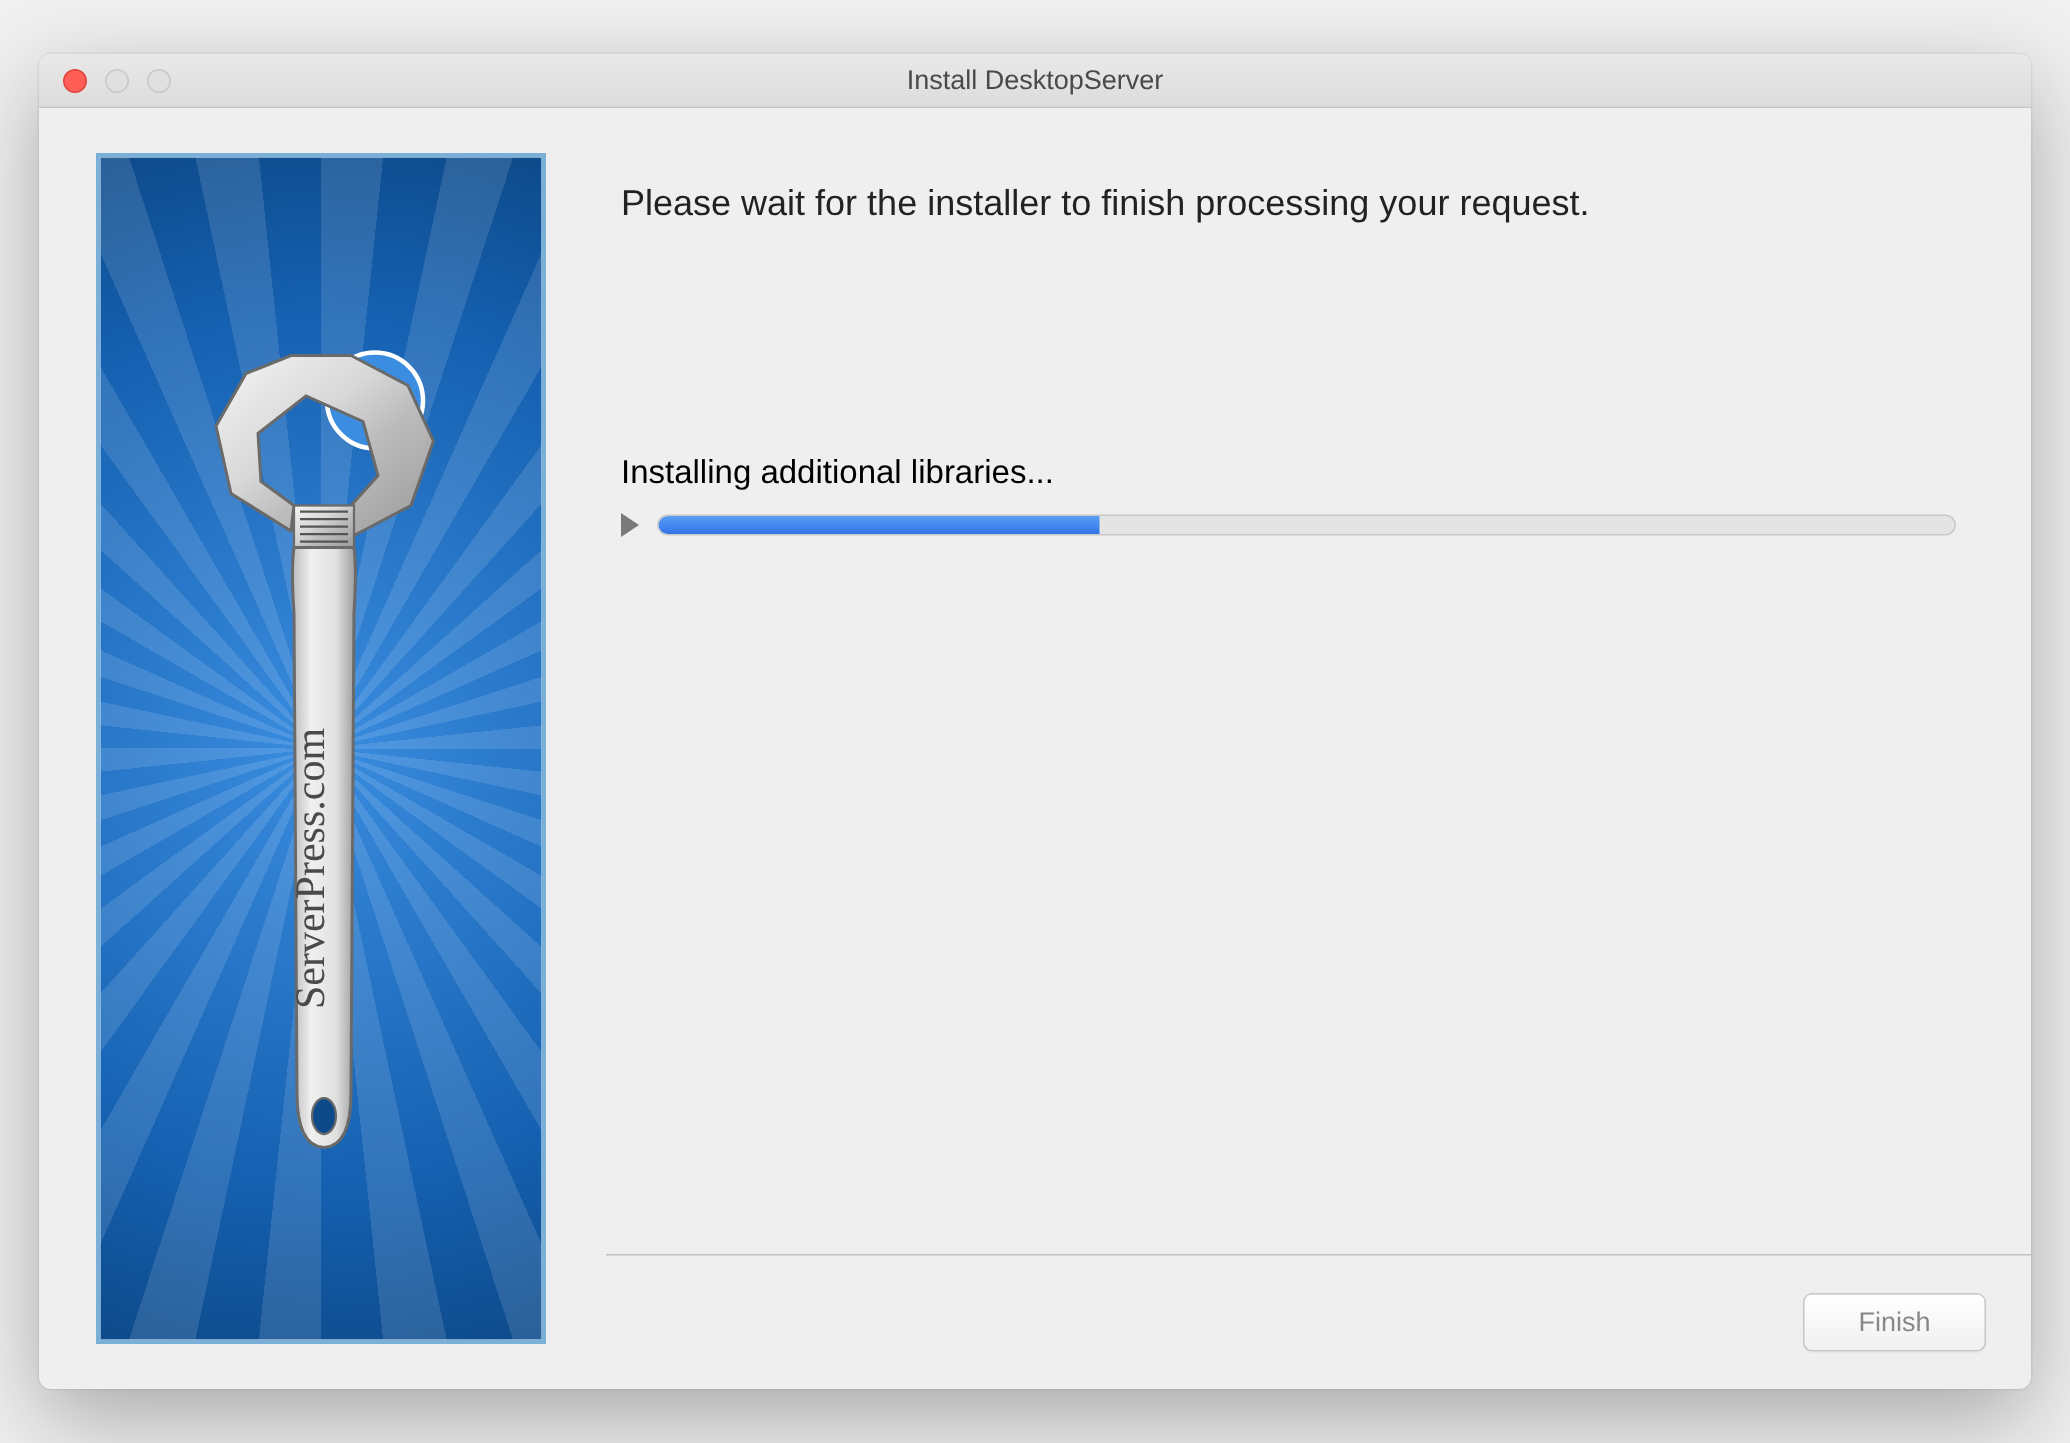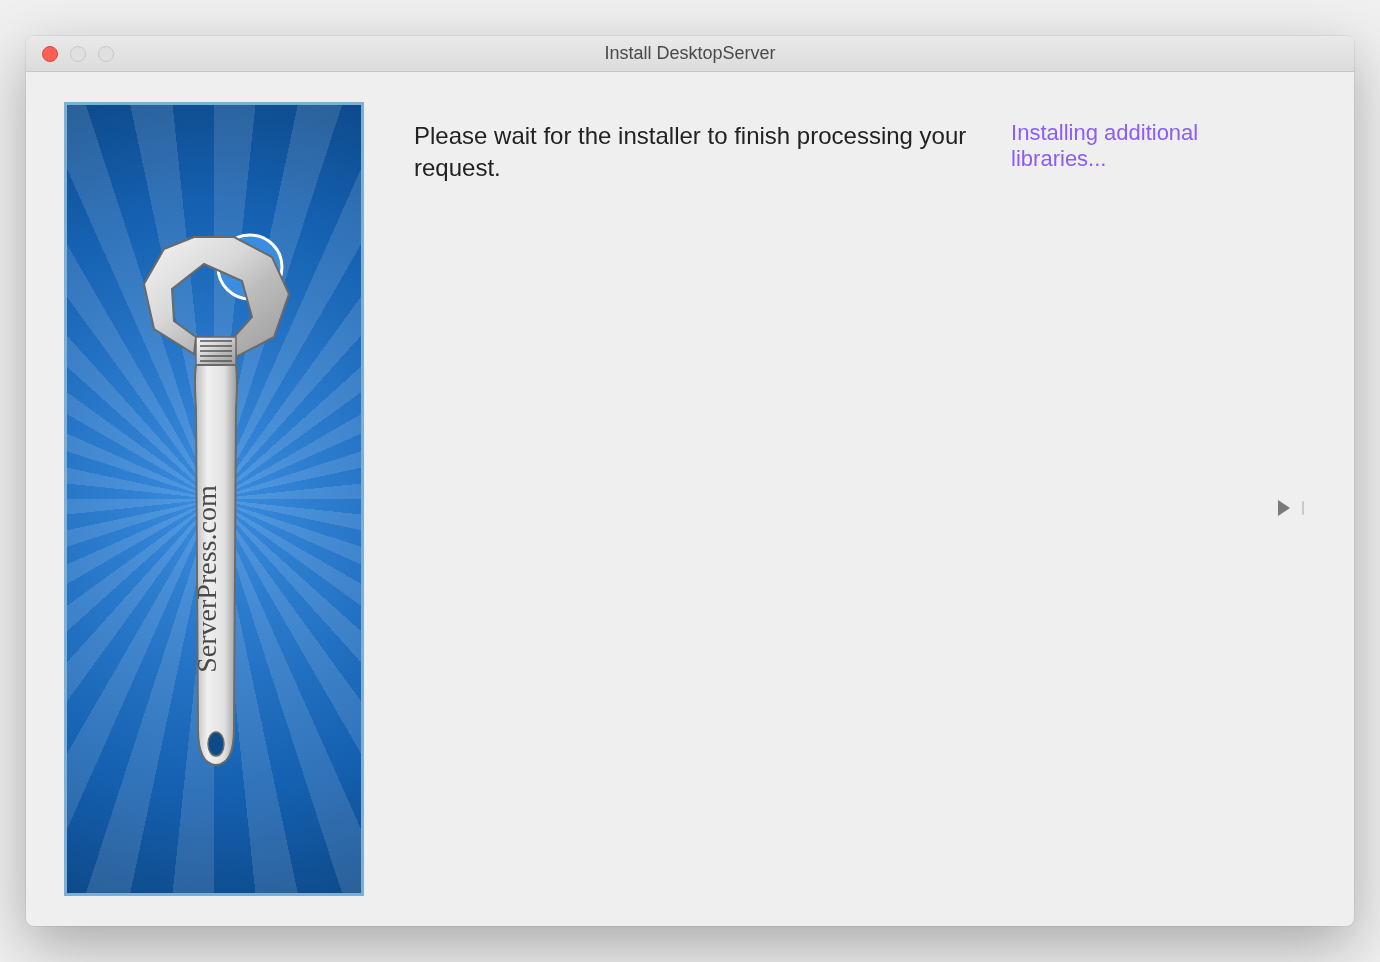--- a/index.html
+++ b/index.html
@@ -100,31 +100,31 @@
       position: absolute;
       inset: 0;
       display: flex;
       align-items: center;
       justify-content: center;
     }
     .main-panel {
       flex: 1;
       padding: 48px 50px 30px 20px;
       display: flex;
-      flex-direction: row;
+      flex-direction: column;
     }
     .instruction-text {
       font-size: 24px;
       color: #222;
       line-height: 1.35;
       margin-bottom: 150px;
     }
     .status-text {
       font-size: 22px;
-      color: #8b5cf6;
+      color: #000000;
       margin-bottom: 14px;
     }
     .progress-row {
       display: flex;
       align-items: center;
       gap: 12px;
     }
     .disclosure-triangle {
       width: 0;
       height: 0;
@@ -265,15 +265,20 @@
     <div class="main-panel">
       <div class="instruction-text">Please wait for the installer to finish processing your request.</div>
       <div class="status-text">Installing additional libraries...</div>
       <div class="progress-row">
         <div class="disclosure-triangle"></div>
         <div class="progress-bar-track">
           <div class="progress-bar-fill" style="width:34%"></div>
         </div>
       </div>
 
+      <div class="bottom-area">
+        <div class="footer-bar">
+          <button class="finish-button" disabled="">Finish</button>
+        </div>
+      </div>
     </div>
   </div>
 </div>
 
 </body></html>

